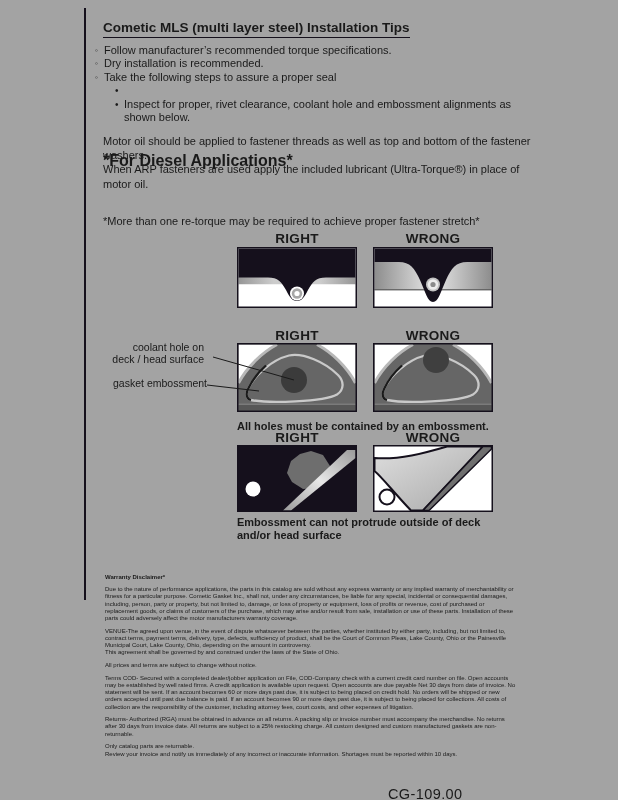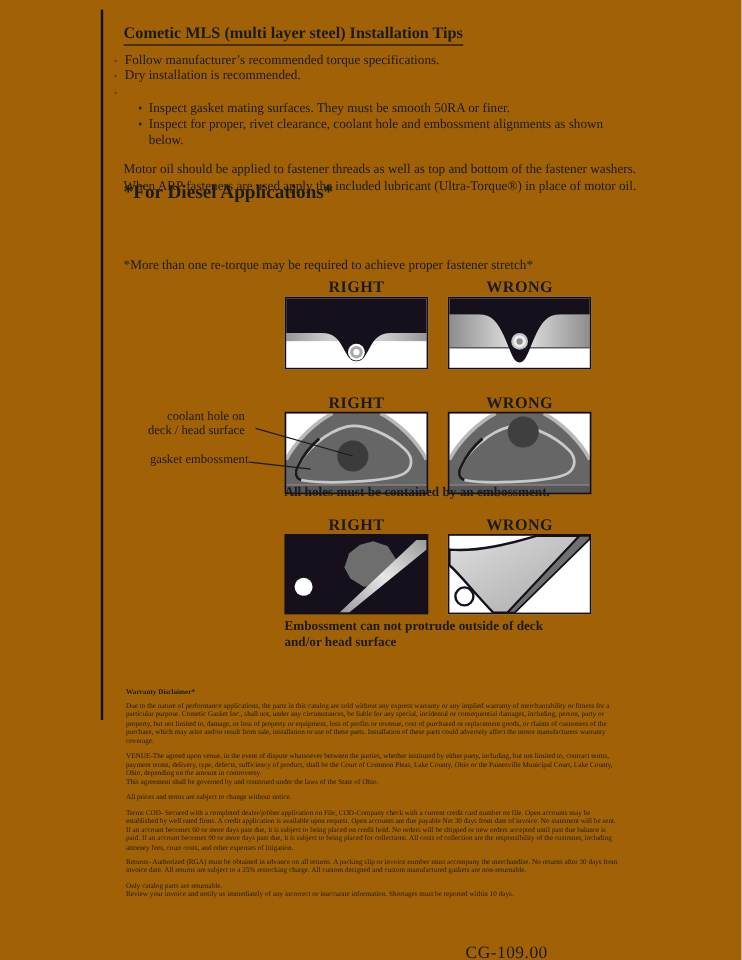--- a/index.html
+++ b/index.html
@@ -1,18 +1,18 @@
 <!DOCTYPE html>
 <html><head>
 <meta charset="utf-8">
 <style>
   html,body{margin:0;padding:0;background:#ffffff;}
   .page{
-    position:relative;width:618px;height:800px;background:#a16207;
-    font-family:Liberation Serif, serif;color:#1a1a1a;overflow:hidden;
+    position:relative;width:618px;height:800px;background:#a3a3a3;
+    font-family:Liberation Sans, sans-serif;color:#1a1a1a;overflow:hidden;
   }
   .vrule{position:absolute;left:84px;top:8px;width:1.5px;height:592px;background:#15101c;}
   .title{position:absolute;left:103px;top:20px;font-size:13.5px;font-weight:bold;margin:0;}
   .title span{border-bottom:1.6px solid #15101c;padding-bottom:2px;}
   .bullets{position:absolute;left:95px;top:44px;width:430px;font-size:11px;line-height:13.4px;}
   .b-row{display:flex;}
   .b-row .mk{width:9px;flex:0 0 9px;font-size:8px;line-height:13.4px;}
   .b-row.sub{margin-left:20px;}
   .b-row.sub .mk{font-size:10px;width:9px;}
   .diesel-head{position:absolute;left:103px;top:116px;font-size:16px;font-weight:bold;margin-top:36px;}
@@ -46,24 +46,24 @@
     <div class="b-row">
         <span class="mk">◦</span>
         <span>Follow manufacturer’s recommended torque specifications.</span>
       </div>
     <div class="b-row">
         <span class="mk">◦</span>
         <span>Dry installation is recommended.</span>
       </div>
     <div class="b-row">
         <span class="mk">◦</span>
+        <span>Take the following steps to assure a proper seal</span>
       </div>
     <div class="b-row sub">
         <span class="mk">•</span>
-        <span>Inspect gasket mating surfaces.  They must be smooth 50RA or finer.</span>
       </div>
     <div class="b-row sub">
         <span class="mk">•</span>
         <span>Inspect for proper, rivet clearance, coolant hole and embossment alignments as shown below.</span>
       </div>
   </div>
 
   <div class="diesel-head">*For Diesel Applications*</div>
   <div class="para p1">Motor oil should be applied to fastener threads as well as top and bottom of the fastener washers.
 When ARP fasteners are used apply the included lubricant (Ultra-Torque®) in place of motor oil.</div>
@@ -152,21 +152,21 @@
       <circle cx="63" cy="17" r="13" fill="#3f3f3f"></circle>
       <rect x="0.75" y="0.75" width="118.5" height="67.5" fill="none" stroke="#15101c" stroke-width="1.5"></rect>
     </svg>
   </div>
 
   <svg class="leader" width="100" height="48" viewBox="0 0 100 48">
     <line x1="8" y1="9" x2="89" y2="32" stroke="#1a1a1a" stroke-width="1"></line>
     <line x1="2" y1="37" x2="54" y2="43" stroke="#1a1a1a" stroke-width="1"></line>
   </svg>
 
-  <div class="caption" style="top:404px;">All holes must be contained by an embossment.</div>
+  <div class="caption" style="top:420px;">All holes must be contained by an embossment.</div>
 
   <div class="dg-head" style="left:237px;top:430px;">RIGHT</div>
   <div class="dg-head" style="left:373px;top:430px;">WRONG</div>
 
   <div class="dg-img" style="left:237px;top:445px;">
     <svg width="120" height="67" viewBox="0 0 120 67">
       <defs>
         <linearGradient id="g3" x1="0" y1="1" x2="1" y2="0">
           <stop offset="0" stop-color="#9a9a9a"></stop>
             <stop offset="0.5" stop-color="#e8e8e8"></stop>

